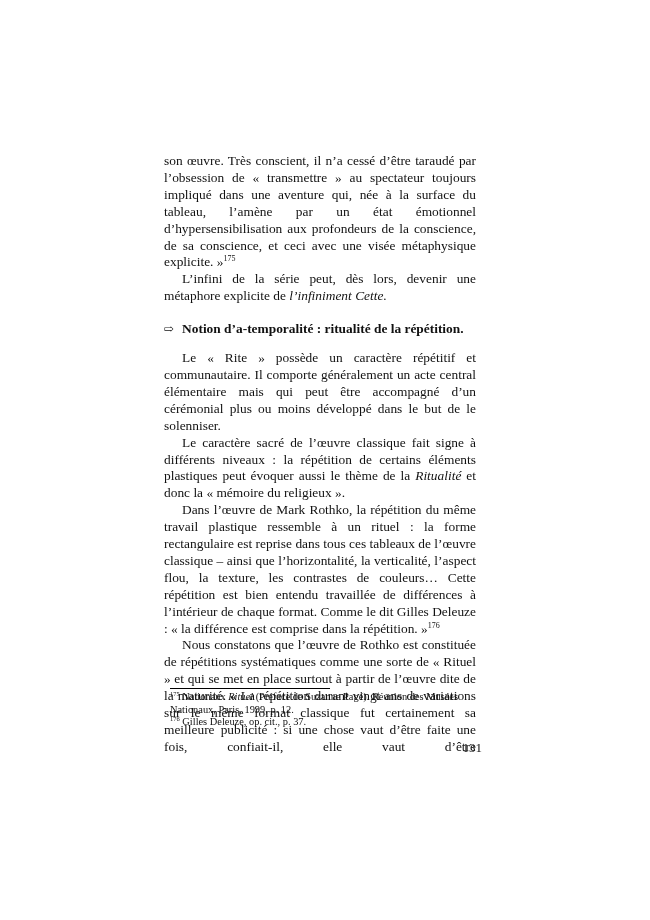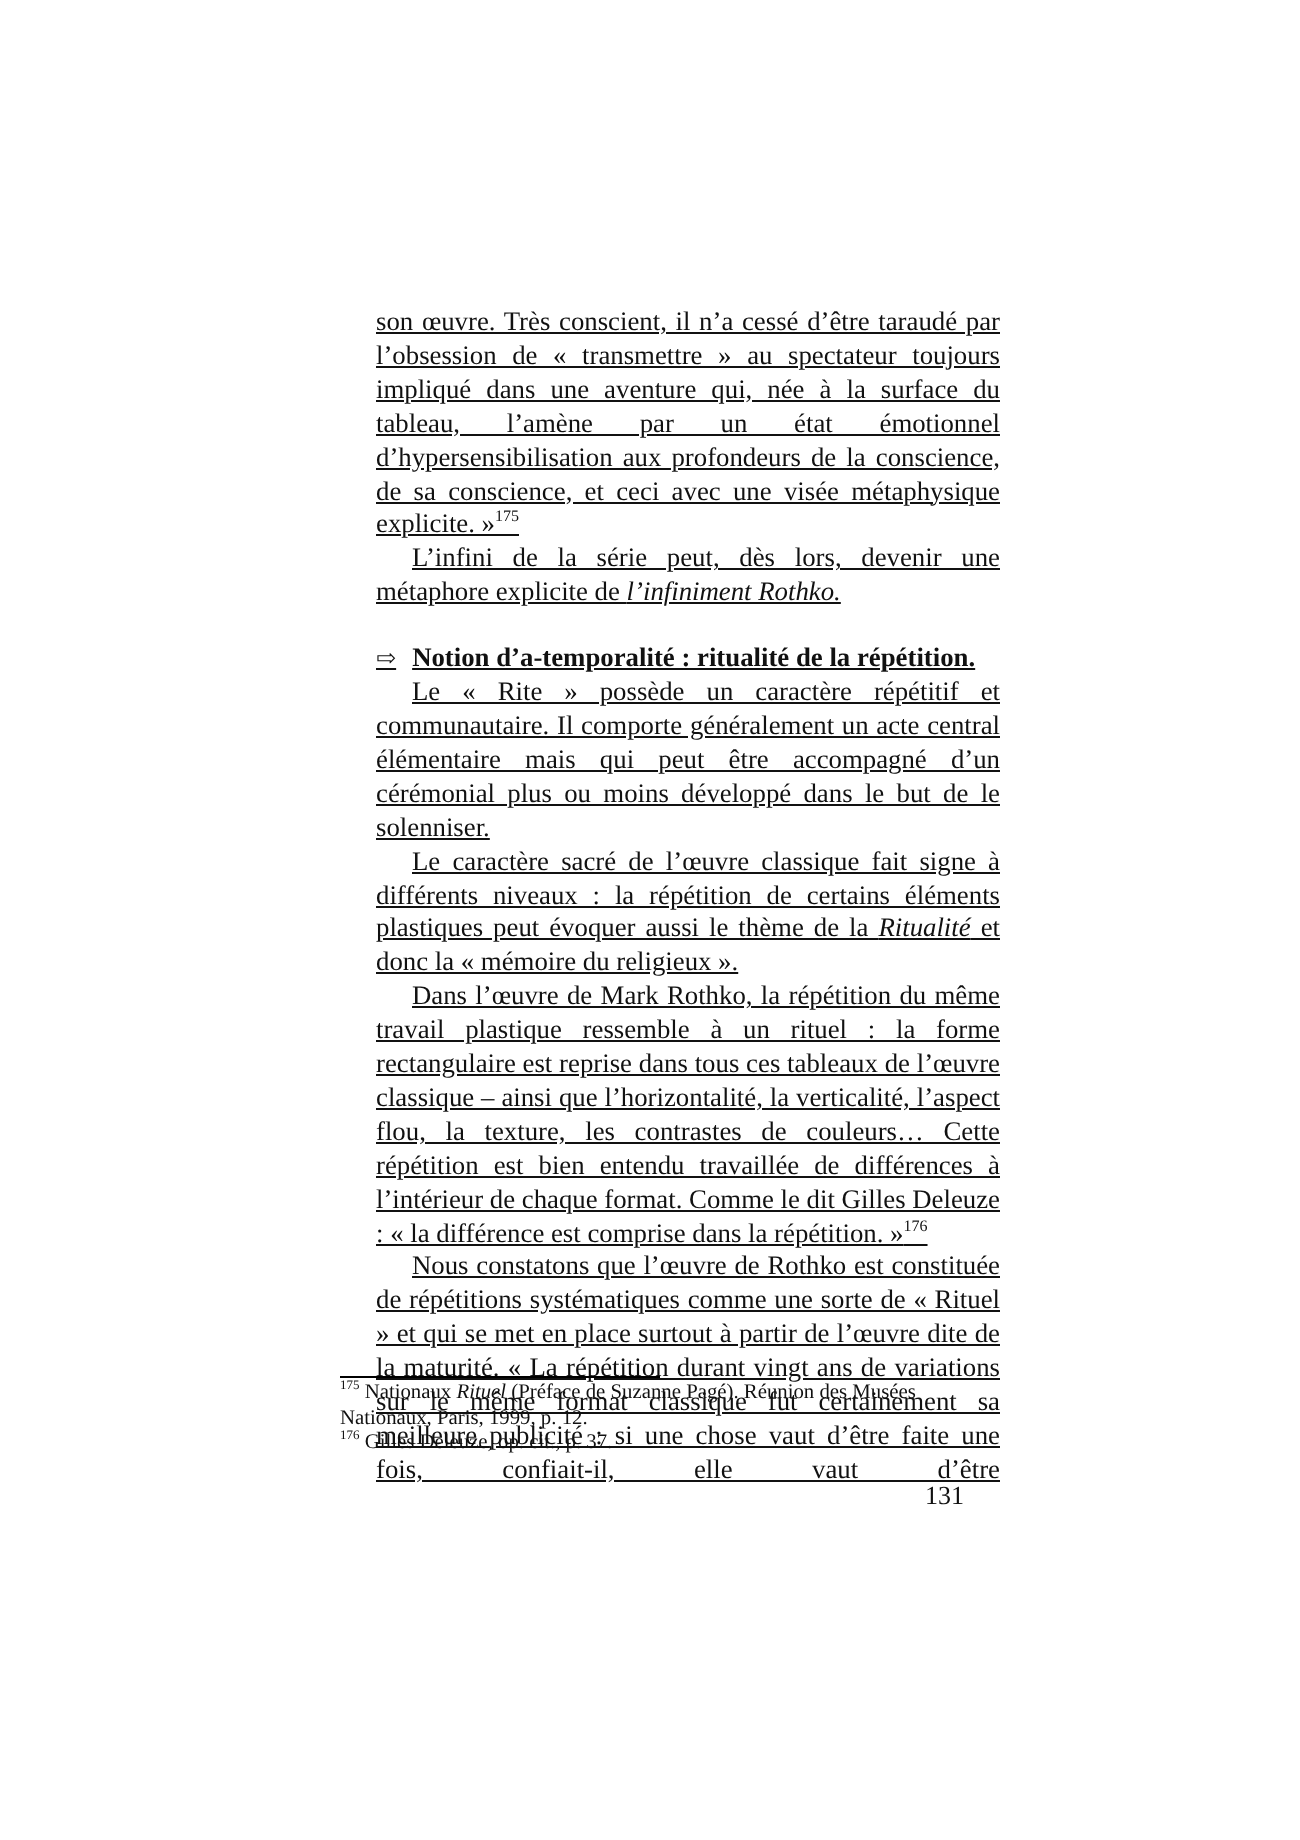--- a/index.html
+++ b/index.html
@@ -1,36 +1,36 @@
 <!DOCTYPE html>
 <html><head>
 <meta charset="utf-8">
 <style>
   html, body { margin:0; padding:0; background:#ffffff; }
   body { width:650px; height:920px; position:relative; overflow:hidden;
          font-family:"Liberation Serif", "DejaVu Serif", serif; color:#111; }
-  .page { position:absolute; left:188px; top:153px; width:312px;text-decoration:underline; }
+  .page { position:absolute; left:164px; top:153px; width:312px; }
   .p { font-size:13.4px; line-height:16.9px; text-align:justify; margin:0; }
   .p.indent { text-indent:18px; }
   .p.last-left { text-align-last:left; }
-  .heading { font-size:13.4px; line-height:16.9px; font-weight:bold; margin:16px 0 0 0; }
+  .heading { font-size:13.4px; line-height:16.9px; font-weight:bold; margin:16px 0 12px 0; }
   .heading .arrow { font-weight:normal; margin-right:8px; font-size:12px; }
   sup { font-size:8px; line-height:0; vertical-align:super; }
   .rule { position:absolute; left:170px; top:688px; width:160px; border-top:1px solid #000; }
   .footnotes { position:absolute; left:170px; top:691px; width:320px; font-size:10.4px; line-height:12.6px; }
   .footnotes sup { font-size:6.5px; }
   .pagenum { position:absolute; right:168px; top:740px; font-size:13px; }
 </style>
 </head>
 <body>
 
 <div class="page">
   <p class="p"><span>son œuvre. Très conscient, il n’a cessé d’être taraudé par l’obsession de « transmettre » au spectateur toujours impliqué dans une aventure qui, née à la surface du tableau, l’amène par un état émotionnel d’hypersensibilisation aux profondeurs de la conscience, de sa conscience, et ceci avec une visée métaphysique explicite. »</span><sup>175</sup></p>
 
-  <p class="p indent last-left"><span>L’infini de la série peut, dès lors, devenir une métaphore explicite de </span><i>l’infiniment Rothko.</i></p>
+  <p class="p indent last-left"><span>L’infini de la série peut, dès lors, devenir une métaphore explicite de </span><i>l’infiniment Cette.</i></p>
 
   <div class="heading"><span class="arrow">⇨</span><span>Notion d’a-temporalité : ritualité de la répétition.</span></div>
 
   <p class="p indent">Le « Rite » possède un caractère répétitif et communautaire. Il comporte généralement un acte central élémentaire mais qui peut être accompagné d’un cérémonial plus ou moins développé dans le but de le solenniser.</p>
 
   <p class="p indent"><span>Le caractère sacré de l’œuvre classique fait signe à différents niveaux : la répétition de certains éléments plastiques peut évoquer aussi le thème de la </span><i>Ritualité</i><span> et donc la « mémoire du religieux ».</span></p>
 
 
   <p class="p indent"><span>Dans l’œuvre de Mark Rothko, la répétition du même travail plastique ressemble à un rituel : la forme rectangulaire est reprise dans tous ces tableaux de l’œuvre classique – ainsi que l’horizontalité, la verticalité, l’aspect flou, la texture, les contrastes de couleurs… Cette répétition est bien entendu travaillée de différences à l’intérieur de chaque format. Comme le dit Gilles Deleuze : « la différence est comprise dans la répétition. »</span><sup>176</sup></p>
 

